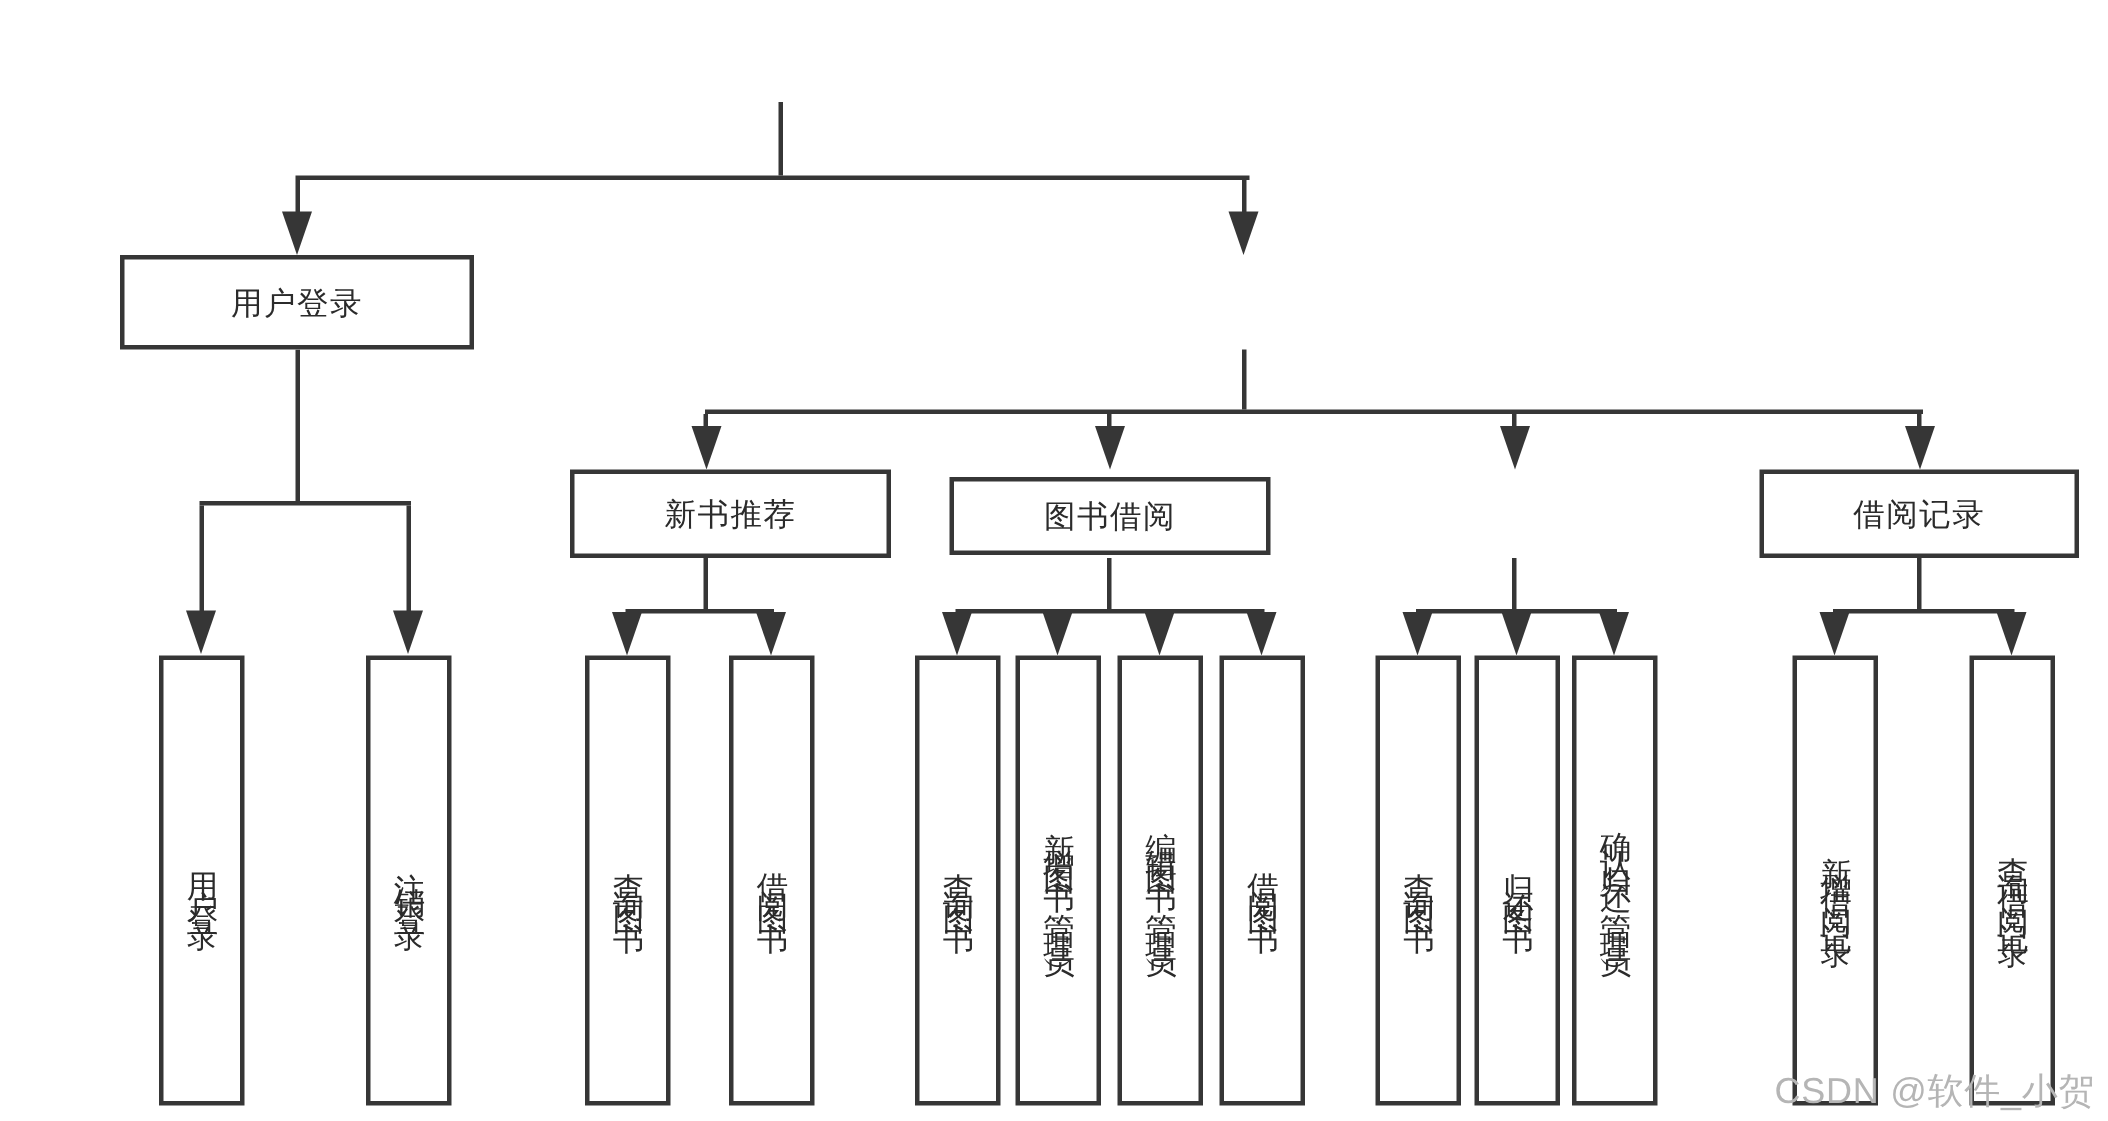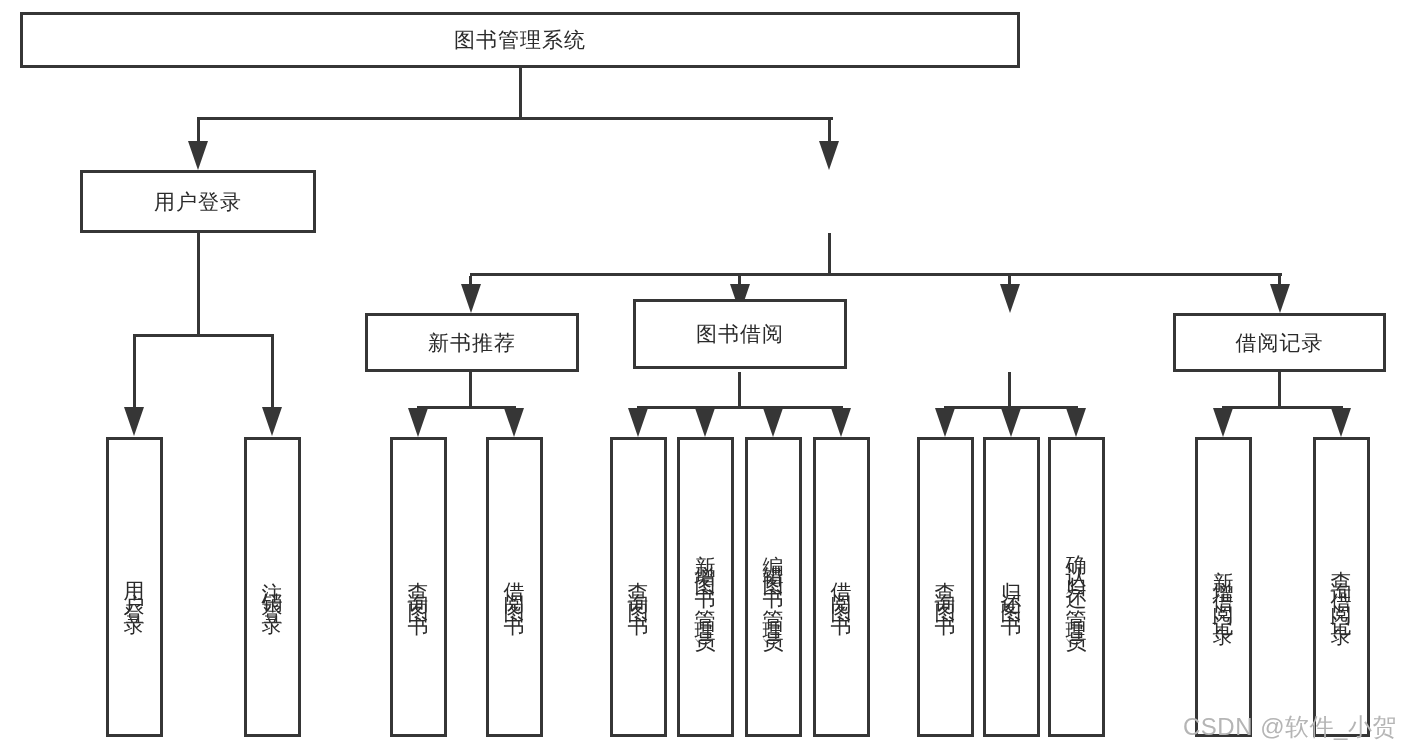--- a/index.html
+++ b/index.html
@@ -76,32 +76,29 @@
   <div class="hline" style="left:944px; top:406px; width:134px; height:3px;"></div>
   <div class="arrow" style="left:935px; top:408px;"></div>
   <div class="arrow" style="left:1001px; top:408px;"></div>
   <div class="arrow" style="left:1066px; top:408px;"></div>
 
   <div class="vline" style="left:1278px; top:372px; width:3px; height:34px;"></div>
   <div class="hline" style="left:1222px; top:406px; width:121px; height:3px;"></div>
   <div class="arrow" style="left:1213px; top:408px;"></div>
   <div class="arrow" style="left:1331px; top:408px;"></div>
 
-  <div class="box" style="left:20px; top:12px; width:1000px; height:56px;">
-    <span>图书管理系统</span>
-  </div>
 
   <div class="box" style="left:80px; top:170px; width:236px; height:63px;">
     <span>用户登录</span>
   </div>
 
-  <div class="box" style="left:365px; top:313px; width:214px; height:59px;">
+  <div class="box" style="left:380px; top:313px; width:214px; height:59px;">
     <span>新书推荐</span>
   </div>
-  <div class="box" style="left:633px; top:299px; width:214px; height:70px;">
+  <div class="box" style="left:633px; top:318px; width:214px; height:52px;">
     <span>图书借阅</span>
   </div>
   <div class="box" style="left:1173px; top:313px; width:213px; height:59px;">
     <span>借阅记录</span>
   </div>
 
   <div class="box leaf" style="left:106px; top:437px; width:57px; height:300px;">
     <span class="vtext">用户登录</span>
   </div>
   <div class="box leaf" style="left:244px; top:437px; width:57px; height:300px;">

